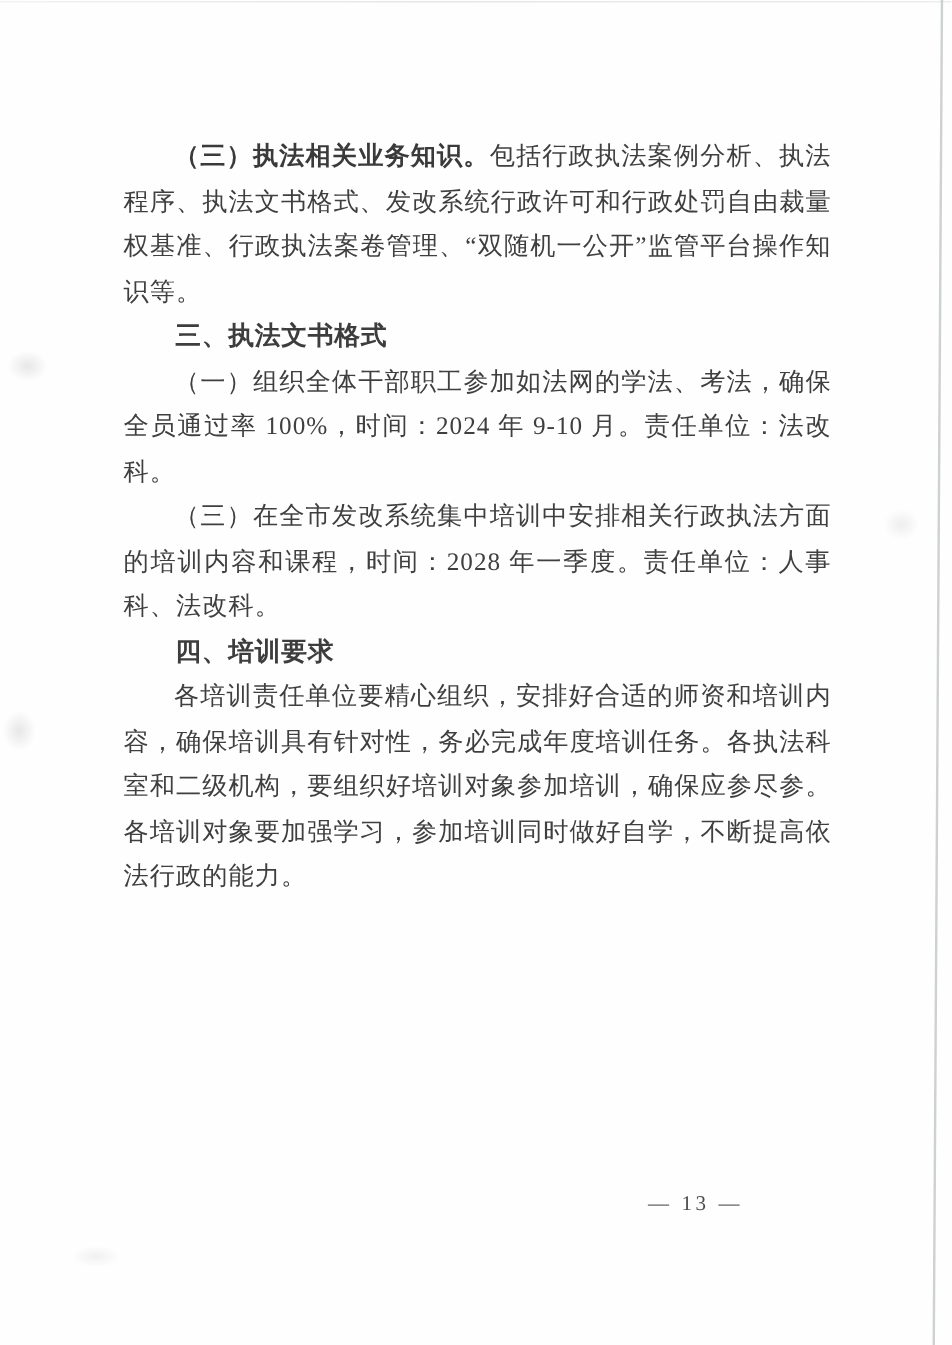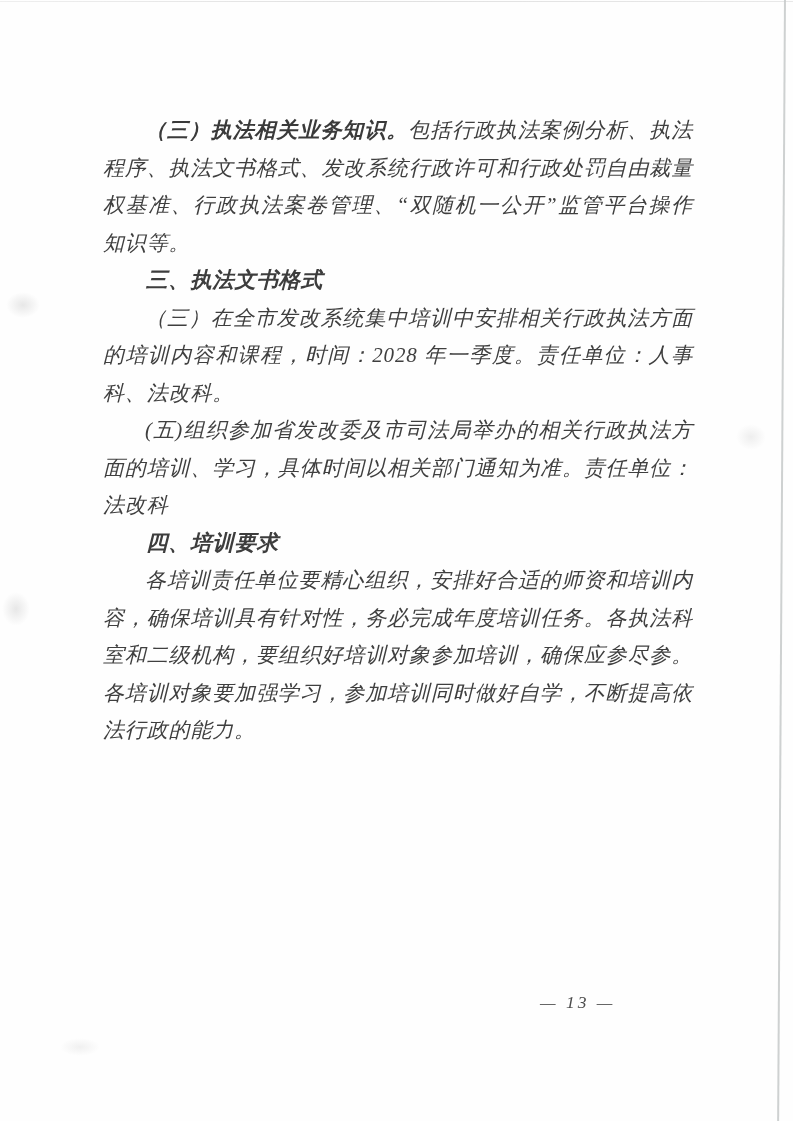--- a/index.html
+++ b/index.html
@@ -8,21 +8,20 @@
     background: #ffffff;
   }
   .page {
     position: relative;
     width: 793px;
     height: 1121px;
     background: #fefefe;
     overflow: hidden;
     font-family: "Liberation Serif", "DejaVu Serif", serif;
     color: #3f3f3f;
-    font-style: italic;
   }
   
   .edge-top {
     position: absolute;
     left: 0; top: 1px;
     width: 100%; height: 1px;
     background: linear-gradient(to right, #ededed 0%, #dddddd 45%, #e6e6e6 100%);
     opacity: .9;
   }
   .edge-right {
@@ -95,26 +94,26 @@
   <div class="smudge s2"></div>
   <div class="smudge s3"></div>
   <div class="smudge s4"></div>
 
   <main class="content">
 
     <p class="para"><span class="lead">（三）执法相关业务知识。</span><span>包括行政执法案例分析、执法程序、执法文书格式、发改系统行政许可和行政处罚自由裁量权基准、行政执法案卷管理、“双随机一公开”监管平台操作知识等。</span></p>
 
     <h2 class="heading">三、执法文书格式</h2>
 
+    <p class="para">（一）组织全体干部职工参加如法网的学法、考法，确保全员通过率 100%，时间：2024 年 9-10 月。责任单位：法改科。</p>
 
 
     <p class="para">（三）在全市发改系统集中培训中安排相关行政执法方面的培训内容和课程，时间：2028 年一季度。责任单位：人事科、法改科。</p>
 
 
-    <p class="para">(五)组织参加省发改委及市司法局举办的相关行政执法方面的培训、学习，具体时间以相关部门通知为准。责任单位：法改科</p>
 
     <h2 class="heading">四、培训要求</h2>
 
     <p class="para">各培训责任单位要精心组织，安排好合适的师资和培训内容，确保培训具有针对性，务必完成年度培训任务。各执法科室和二级机构，要组织好培训对象参加培训，确保应参尽参。各培训对象要加强学习，参加培训同时做好自学，不断提高依法行政的能力。</p>
 
   </main>
 
   <div class="page-number">— 13 —</div>
 
 </div>

